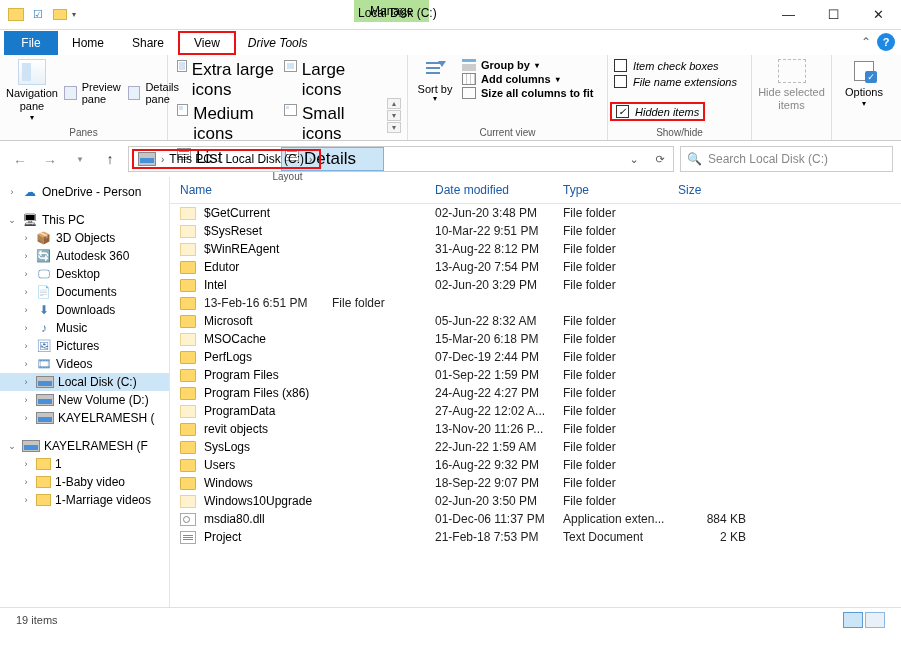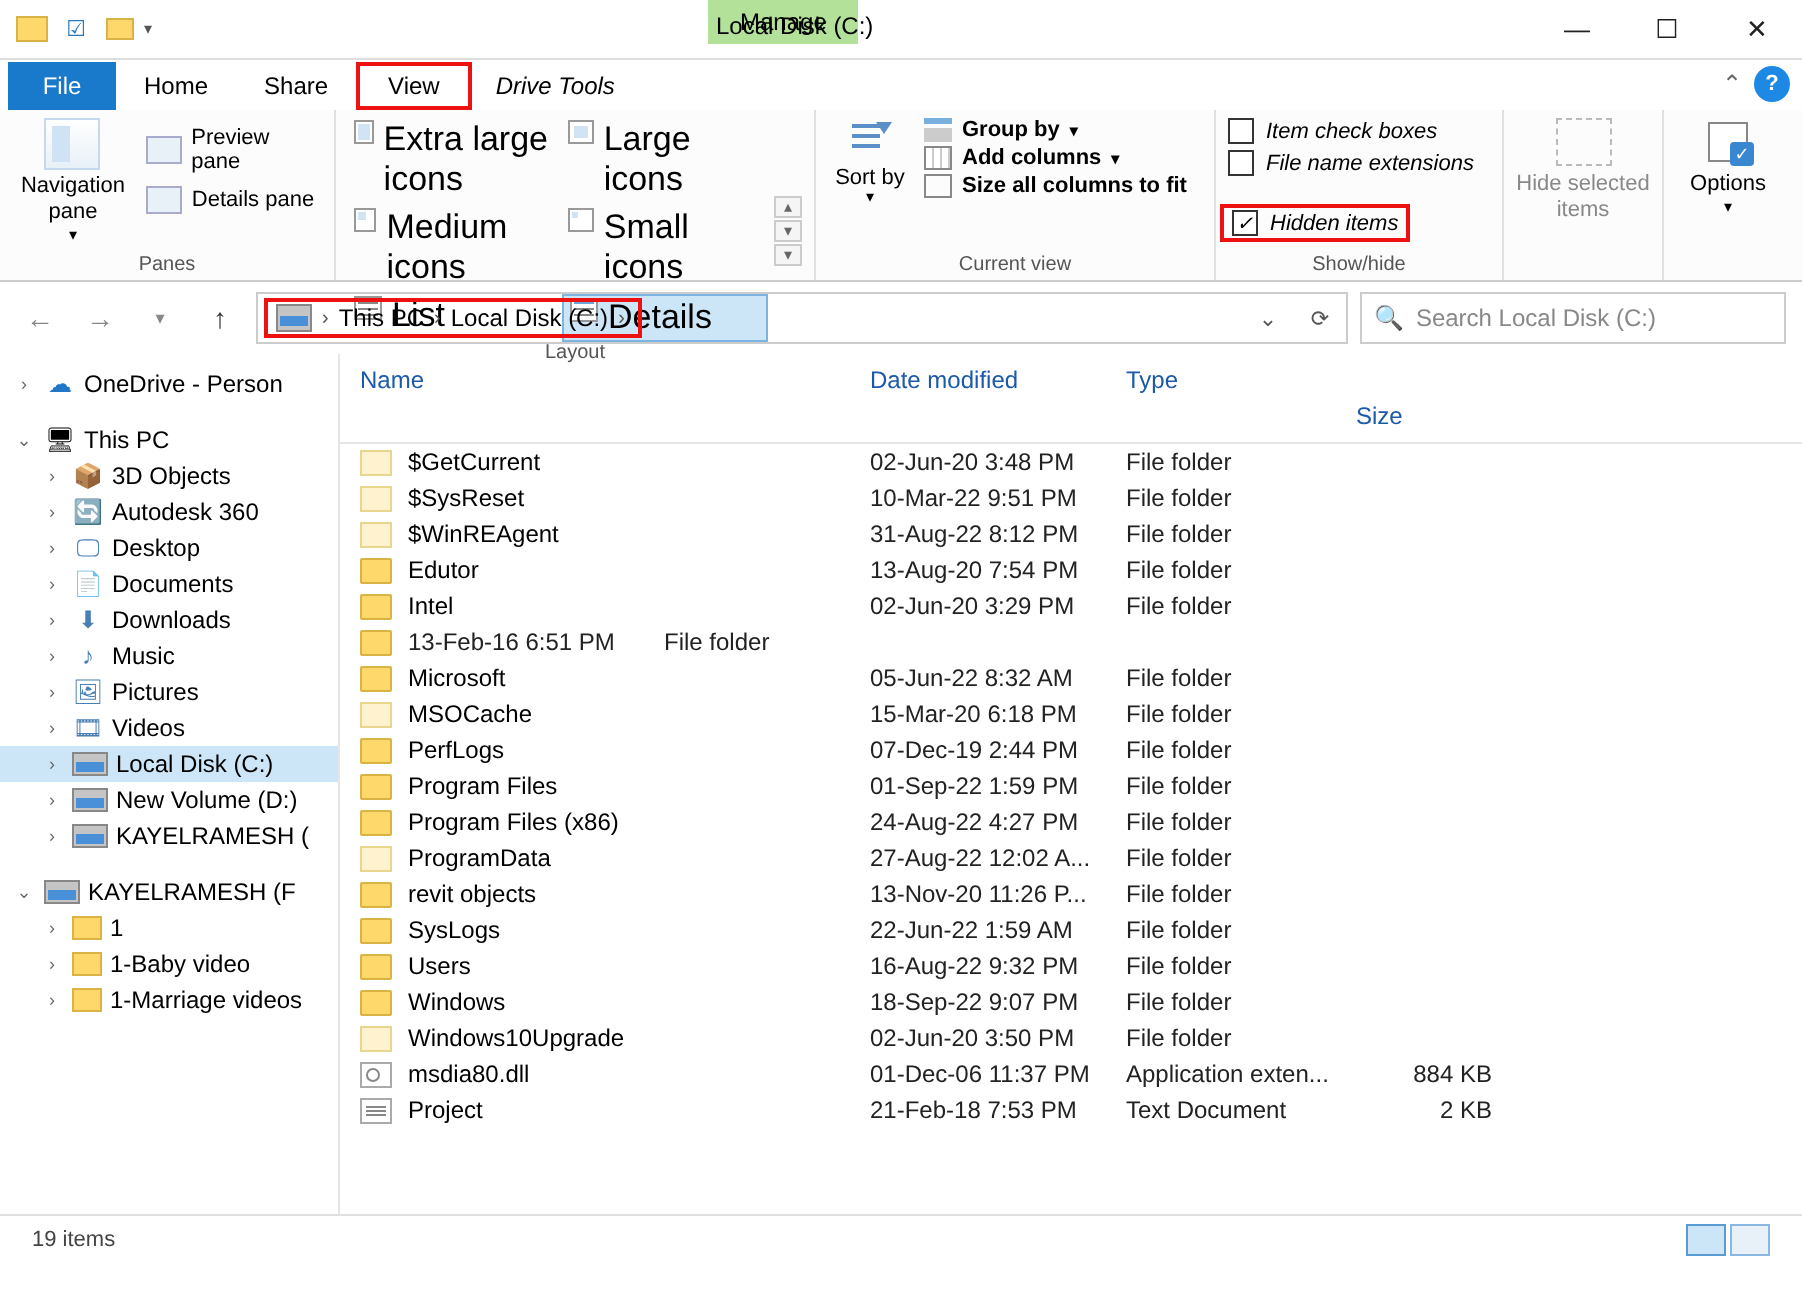--- a/index.html
+++ b/index.html
@@ -97,21 +97,21 @@
 .tico.folder{ background:#ffd86b; border:1px solid #d9b445; width:15px; height:12px;}
 .tico.drive{ width:18px; height:12px; background:#c5c5c5; border:1px solid #888; position:relative;}
 .tico.drive::before{content:"";position:absolute;left:1px;top:4px;right:1px;height:5px;background:#4a90d9;}
 .tico.cloud{color:#2176c7;}
 
 .filelist { flex: 1; display: flex; flex-direction: column; }
 .cols { display: flex; border-bottom: 1px solid #e5e5e5; padding: 6px 0 6px 10px; font-size: 12px; color: #1a5aa8; }
 .col-name { width: 255px; }
 .col-date { width: 128px; }
 .col-type { width: 115px; }
-.col-size { width: 80px; margin-top: 18px; }
+.col-size { width: 80px; }
 .rows { overflow-y: auto; }
 .row { display: flex; padding: 2px 0 2px 10px; font-size: 12px; align-items: center; }
 .fico { width: 16px; height: 13px; margin-right: 8px; flex-shrink:0; }
 .fico.folder { background: #ffd86b; border: 1px solid #d9b445; border-radius: 1px; }
 .fico.folder-light { background: #fff3cf; border: 1px solid #e8d58e; }
 .fico.dll { background:#fff; border:1px solid #aaa; position:relative;}
 .fico.dll::before{content:"";position:absolute;left:2px;top:2px;width:5px;height:5px;border:1px solid #888;border-radius:50%;}
 .fico.txt { background:#fff; border:1px solid #aaa; position:relative;}
 .fico.txt::before{content:"";position:absolute;left:2px;top:3px;right:2px;height:1px;background:#888;box-shadow:0 2px 0 #888,0 4px 0 #888;}
 .cell-name { width: 231px; }
@@ -161,21 +161,21 @@
 </div>
 
 <div class="ribbon">
   <div class="rgroup panes-group">
     <div class="panes-row">
       <div class="nav-pane">
         <div class="nav-ico"></div>
         <span>Navigation pane</span>
           <span style="font-size:8px;">▾</span>
       </div>
-      <div style="display:flex;flex-direction:column;gap:2px;">
+      <div style="display:flex;flex-direction:row;gap:2px;">
         <div class="pane-opt">
             <span class="pi"></span>
             <span>Preview pane</span>
           </div>
         <div class="pane-opt">
             <span class="pi"></span>
             <span>Details pane</span>
           </div>
       </div>
     </div>

